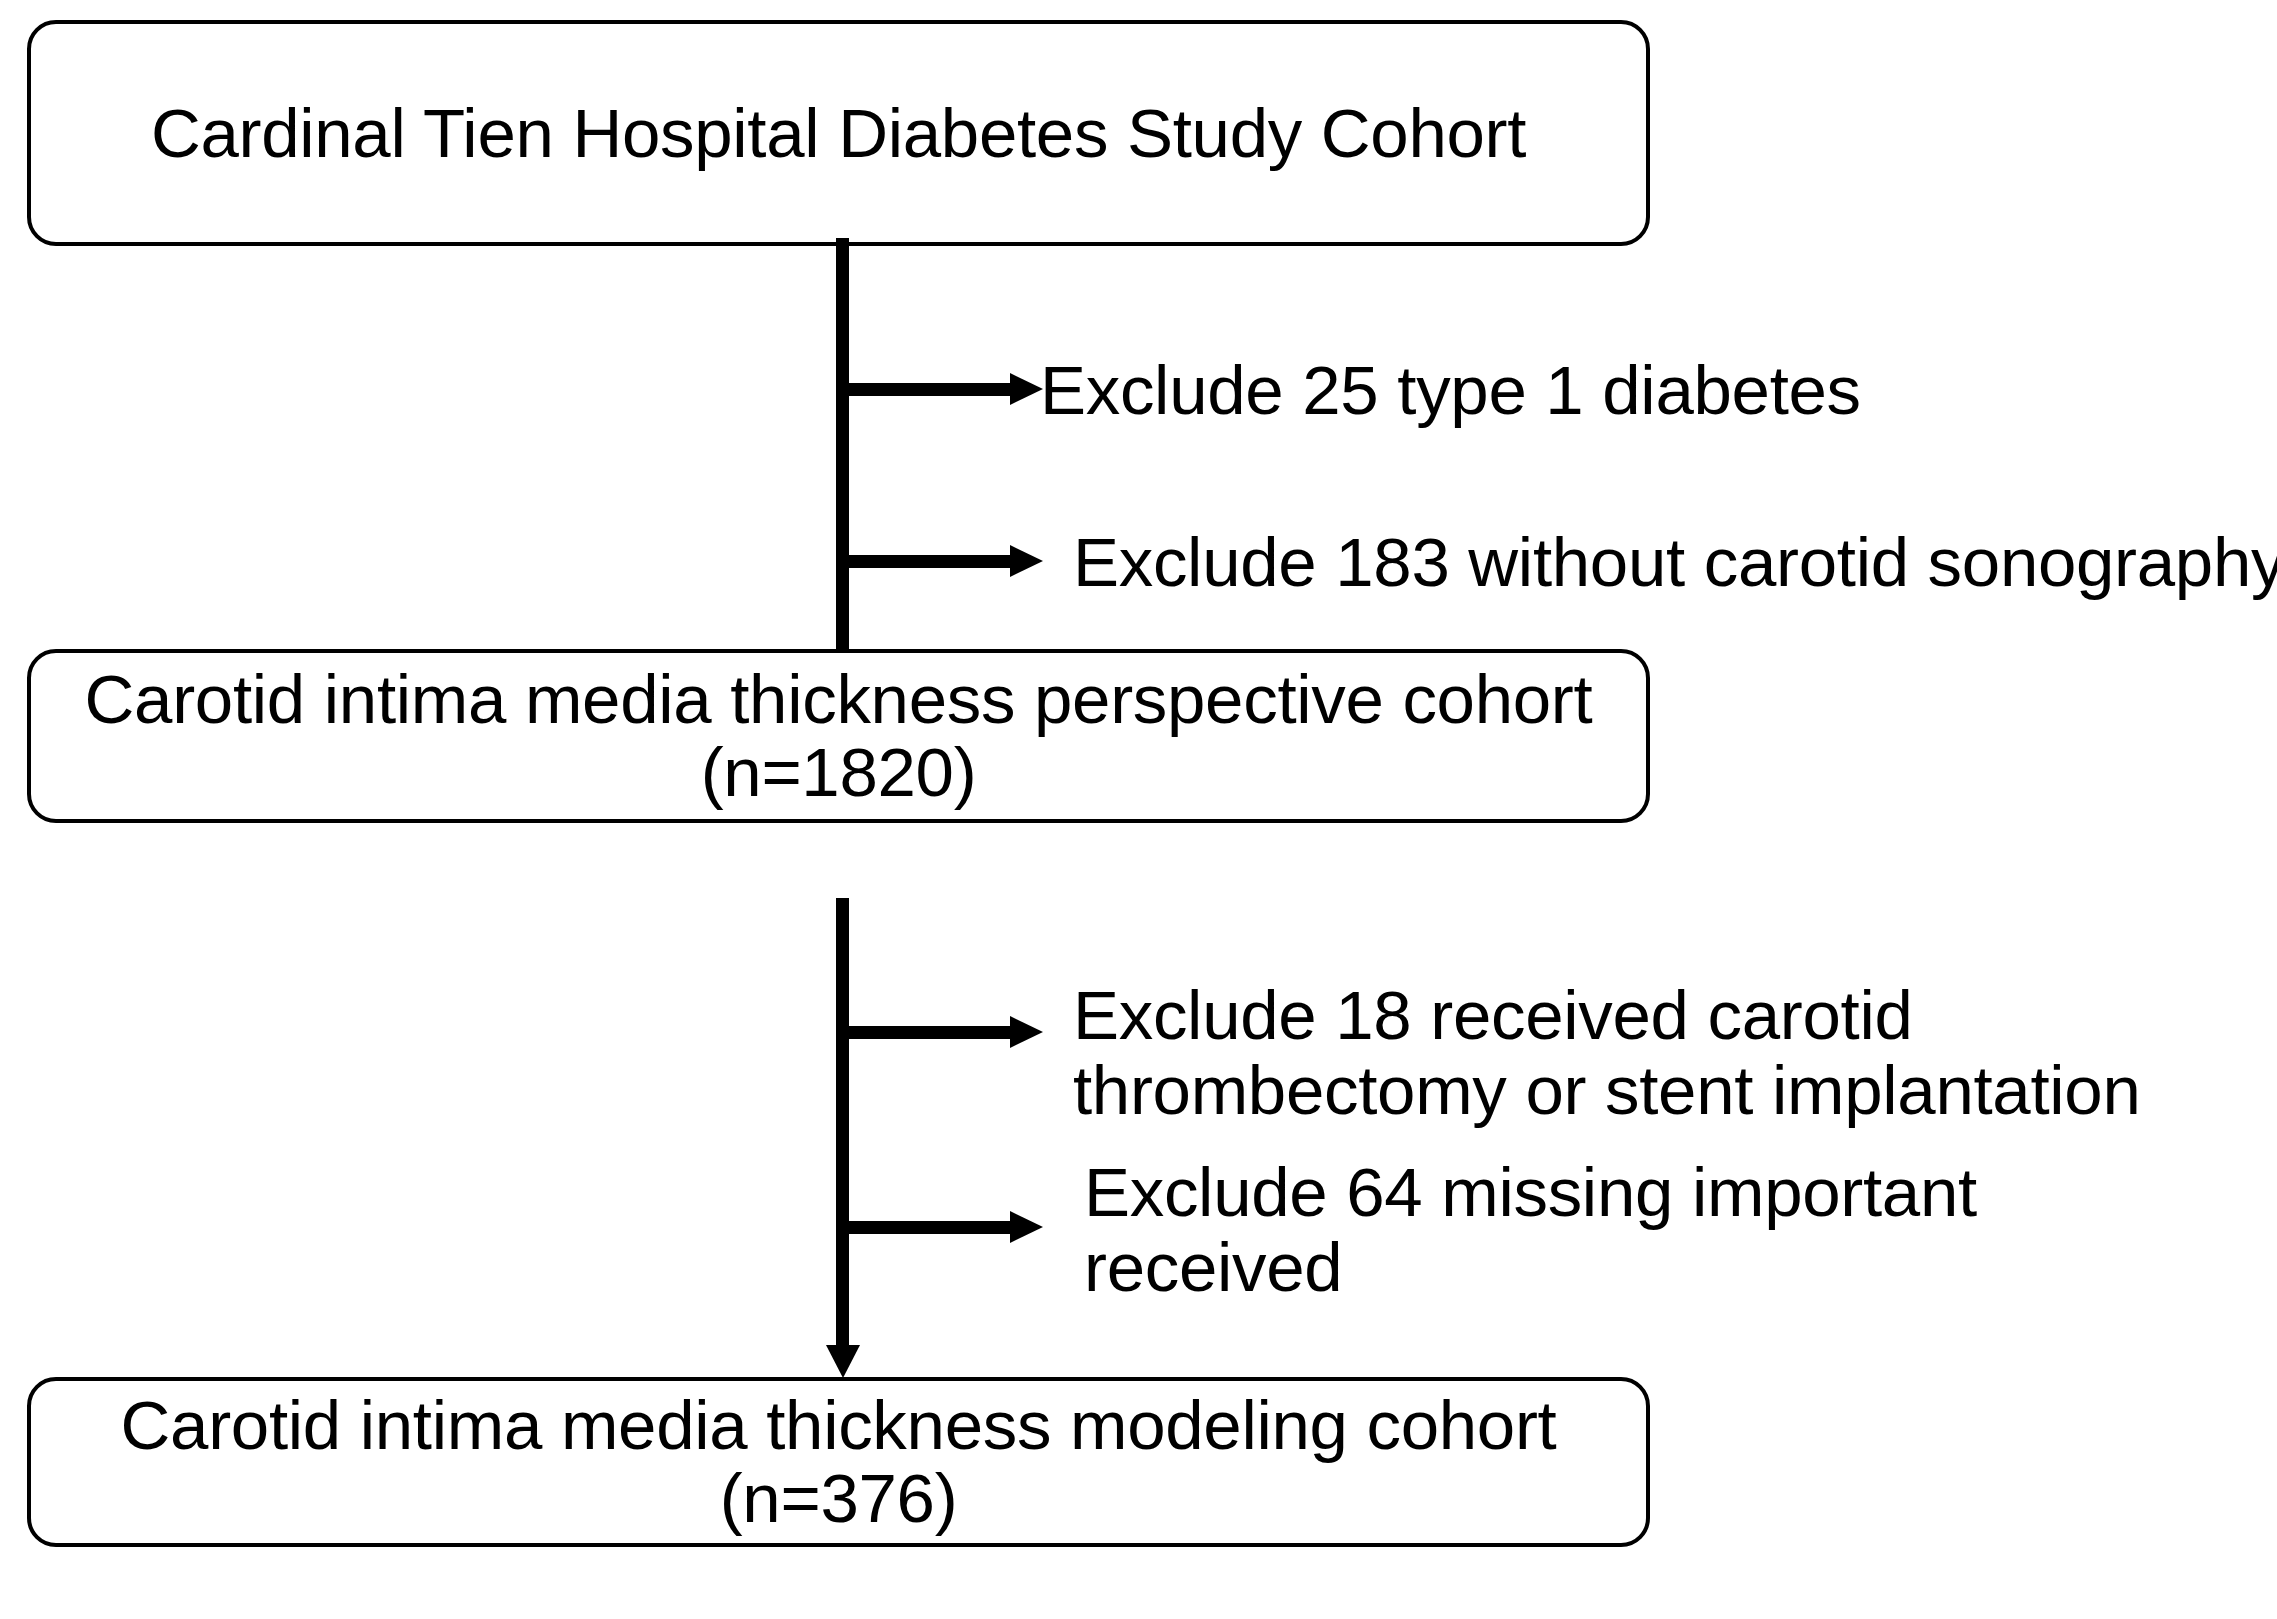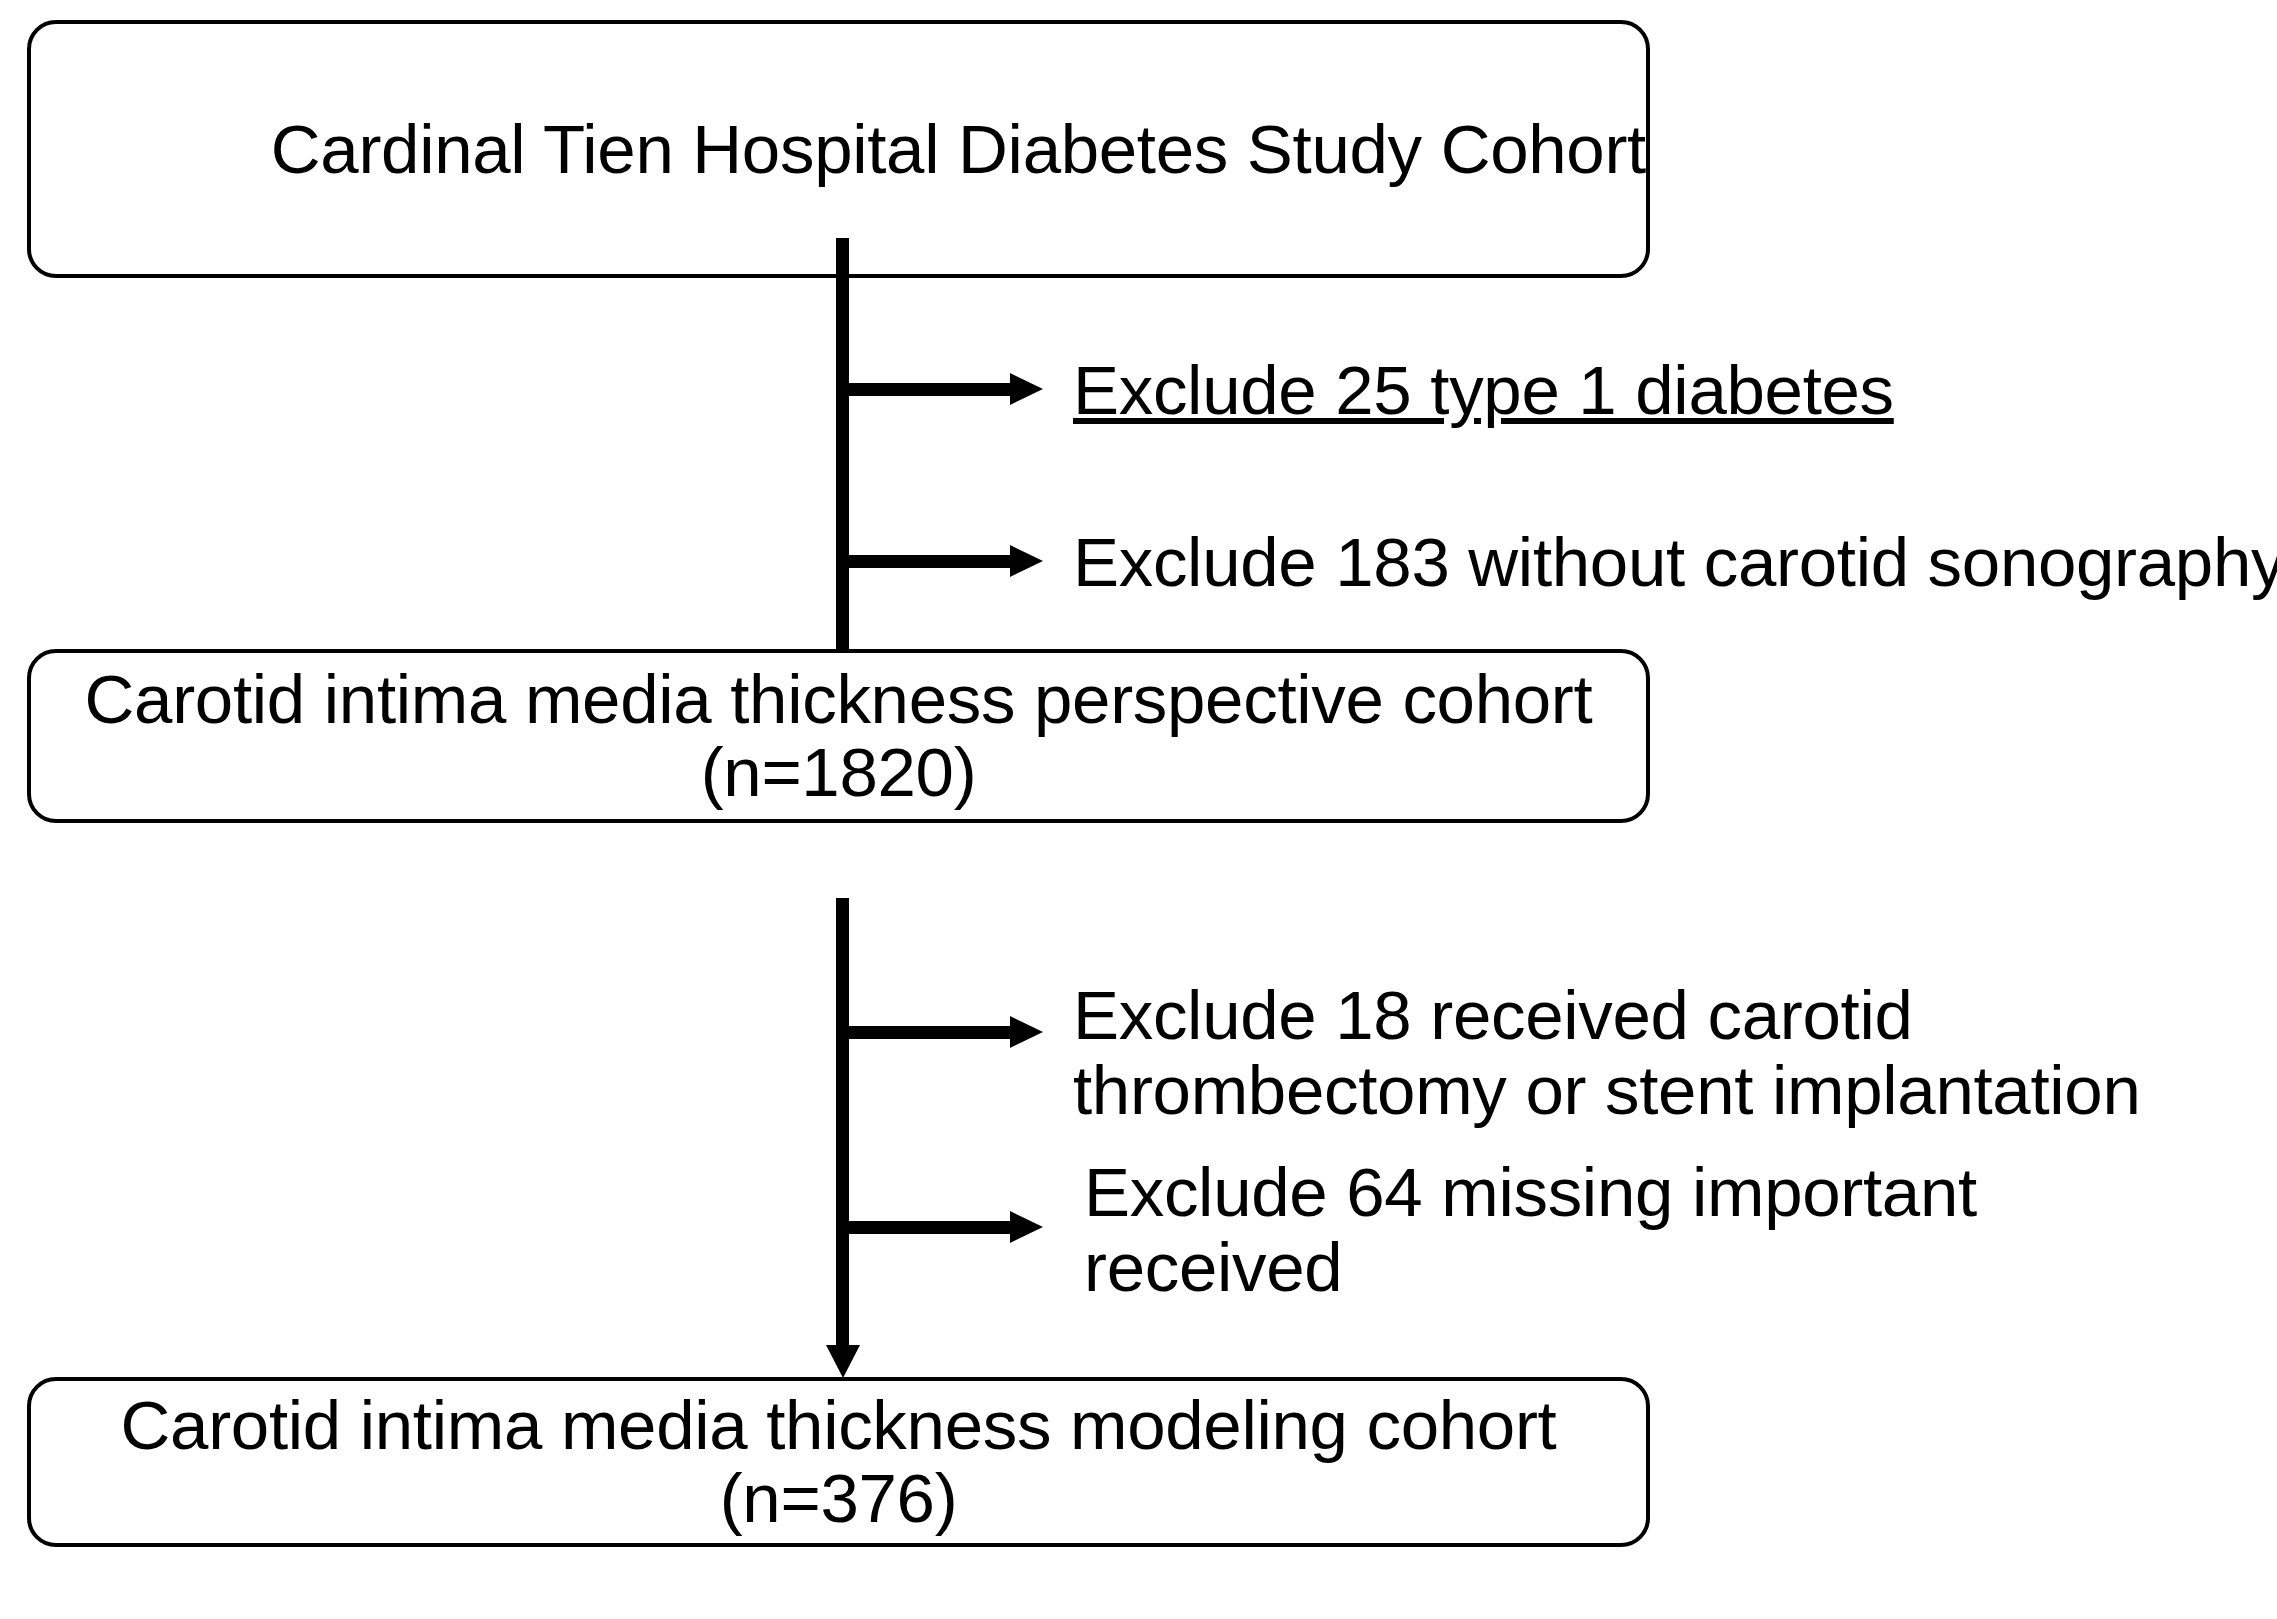--- a/index.html
+++ b/index.html
@@ -32,21 +32,21 @@
     justify-content: center;
     text-align: center;
   }
   .cohort-line {
     font-size: 69px;
     line-height: 73px;
     color: #000000;
     white-space: nowrap;
     letter-spacing: -0.3px;
   }
-  #box-1 { top: 20px;   height: 258px; align-items: flex-end; }
+  #box-1 { top: 20px;   height: 226px; }
   #box-2 { top: 649px;  height: 174px; }
   #box-3 { top: 1377px; height: 170px; }
 
   
   .trunk {
     position: absolute;
     left: 836px;
     width: 12.7px;
     background: #000000;
   }
@@ -96,21 +96,21 @@
   
   .exclusion-label {
     position: absolute;
     font-size: 69px;
     line-height: 75px;
     color: #000000;
     text-align: left;
     white-space: nowrap;
     letter-spacing: -0.3px;
   }
-  #exclusion-1 { left: 1073px; top: 353px; text-decoration: underline; }
+  #exclusion-1 { left: 1040px; top: 353px; }
   #exclusion-2 { left: 1073px; top: 525px; }
   #exclusion-3 { left: 1073px; top: 958px; margin-top: 20px; }
   #exclusion-4 { left: 1084px; top: 1155px; }
   .exclusion-line { display: block; }
 </style>
 </head>
 <body>
 
 <div id="canvas">
 

